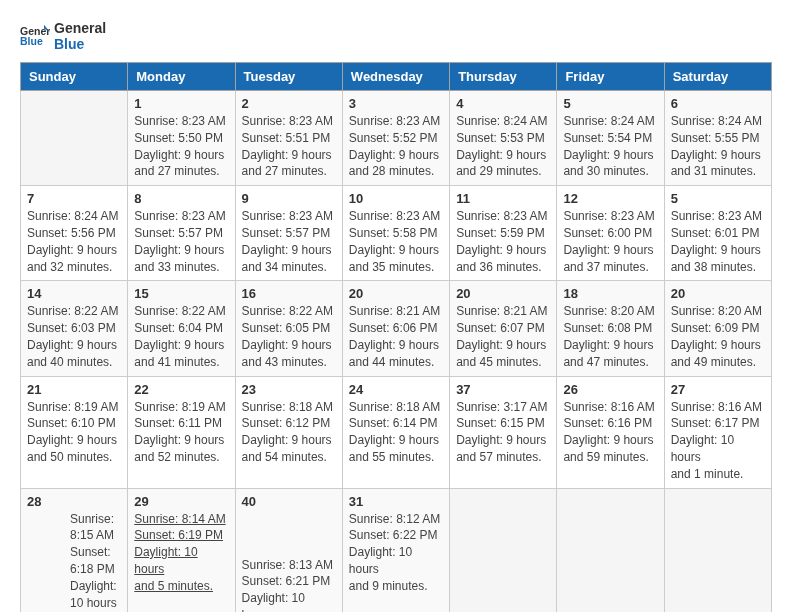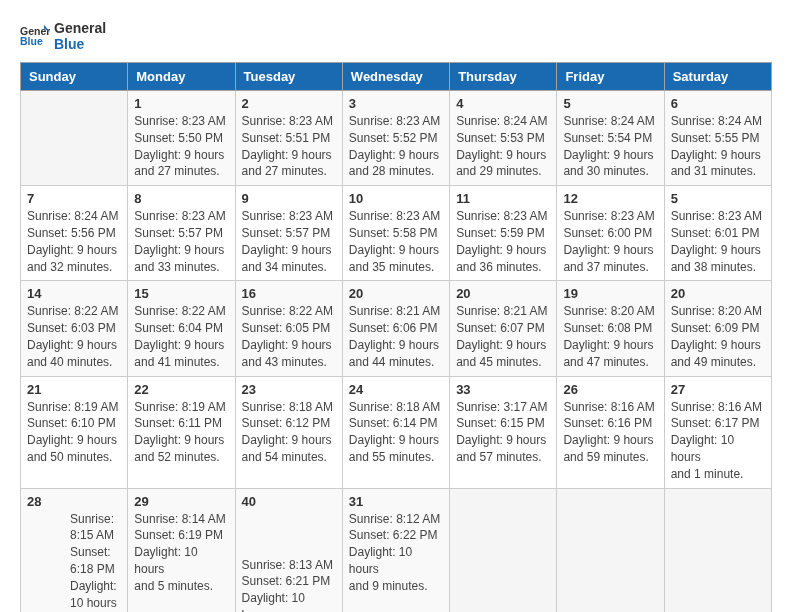--- a/index.html
+++ b/index.html
@@ -237,21 +237,21 @@
 and 44 minutes.</div>
         </td>
         <td>
           <span class="day-num">20</span>
           <div class="day-info" style="white-space: pre-line;">Sunrise: 8:21 AM
 Sunset: 6:07 PM
 Daylight: 9 hours
 and 45 minutes.</div>
         </td>
         <td>
-          <span class="day-num">19</span>
+          <span class="day-num">18</span>
           <div class="day-info" style="white-space: pre-line;">Sunrise: 8:20 AM
 Sunset: 6:08 PM
 Daylight: 9 hours
 and 47 minutes.</div>
         </td>
         <td>
           <span class="day-num">20</span>
           <div class="day-info" style="white-space: pre-line;">Sunrise: 8:20 AM
 Sunset: 6:09 PM
 Daylight: 9 hours
@@ -281,21 +281,21 @@
 and 54 minutes.</div>
         </td>
         <td>
           <span class="day-num">24</span>
           <div class="day-info" style="white-space: pre-line;">Sunrise: 8:18 AM
 Sunset: 6:14 PM
 Daylight: 9 hours
 and 55 minutes.</div>
         </td>
         <td>
-          <span class="day-num">33</span>
+          <span class="day-num">37</span>
           <div class="day-info" style="white-space: pre-line;">Sunrise: 3:17 AM
 Sunset: 6:15 PM
 Daylight: 9 hours
 and 57 minutes.</div>
         </td>
         <td>
           <span class="day-num">26</span>
           <div class="day-info" style="white-space: pre-line;">Sunrise: 8:16 AM
 Sunset: 6:16 PM
 Daylight: 9 hours
@@ -312,21 +312,21 @@
       <tr>
         <td>
           <span class="day-num">28</span>
           <div class="day-info" style="white-space: pre-line; margin-left: 43px;">Sunrise: 8:15 AM
 Sunset: 6:18 PM
 Daylight: 10 hours
 and 3 minutes.</div>
         </td>
         <td>
           <span class="day-num">29</span>
-          <div class="day-info" style="white-space: pre-line;">Sunrise: 8:14 AM
+          <div class="day-info" style="white-space: pre-line; text-decoration: underline;">Sunrise: 8:14 AM
 Sunset: 6:19 PM
 Daylight: 10 hours
 and 5 minutes.</div>
         </td>
         <td>
           <span class="day-num">40</span>
           <div class="day-info" style="white-space: pre-line; margin-top: 48px;">Sunrise: 8:13 AM
 Sunset: 6:21 PM
 Daylight: 10 hours
 and 7 minutes.</div>

